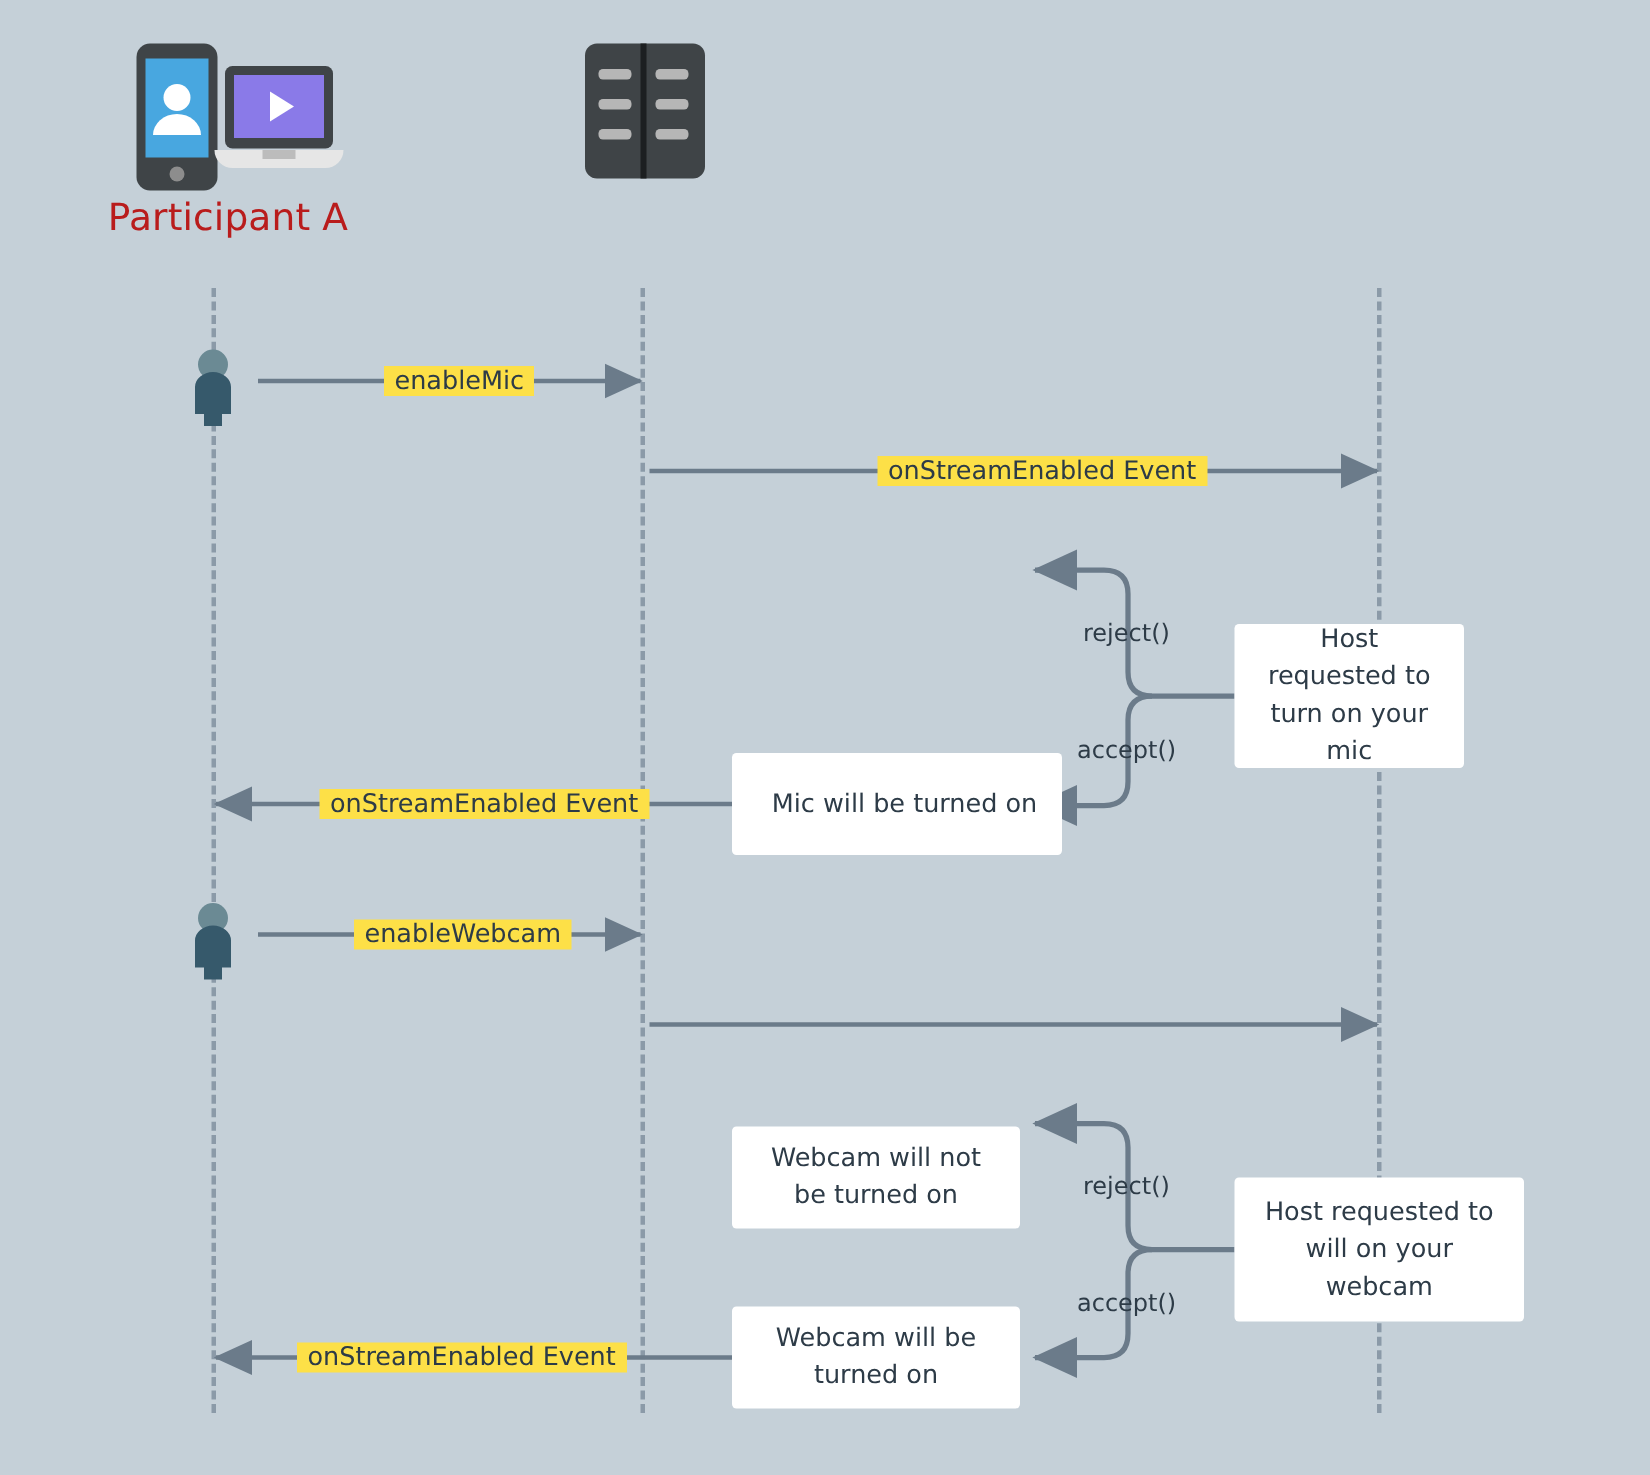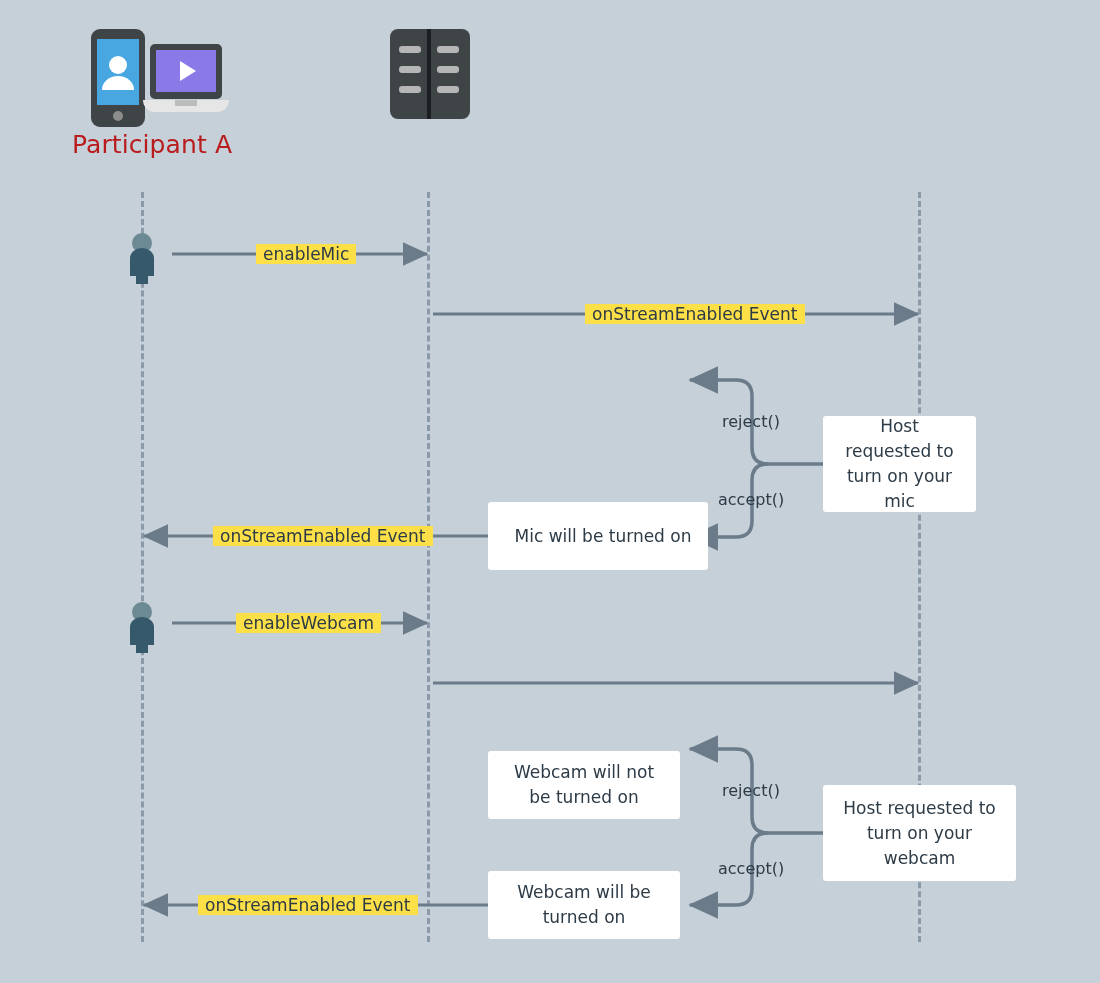--- a/index.html
+++ b/index.html
@@ -195,16 +195,16 @@
   <div class="msg-label" style="left:198px; top:895px;">onStreamEnabled Event</div>
 
   <div class="branch-label" style="left:722px; top:412px;">reject()</div>
   <div class="branch-label" style="left:718px; top:490px;">accept()</div>
   <div class="branch-label" style="left:722px; top:781px;">reject()</div>
   <div class="branch-label" style="left:718px; top:859px;">accept()</div>
 
   <div class="note-box" style="left:823px; top:416px; width:153px; height:96px;">Host requested to turn on your mic</div>
   <div class="note-box" style="left:488px; top:502px; width:220px; height:68px;padding-left:24px;">Mic will be turned on</div>
   <div class="note-box" style="left:488px; top:715px; width:192px; height:68px;margin-top:36px;">Webcam will not be turned on</div>
-  <div class="note-box" style="left:823px; top:785px; width:193px; height:96px;">Host requested to turn on your webcam</div>
+  <div class="note-box" style="left:823px; top:785px; width:193px; height:96px;">Host requested to will on your webcam</div>
   <div class="note-box" style="left:488px; top:871px; width:192px; height:68px;">Webcam will be turned on</div>
 
 </div>
 
 </body></html>

